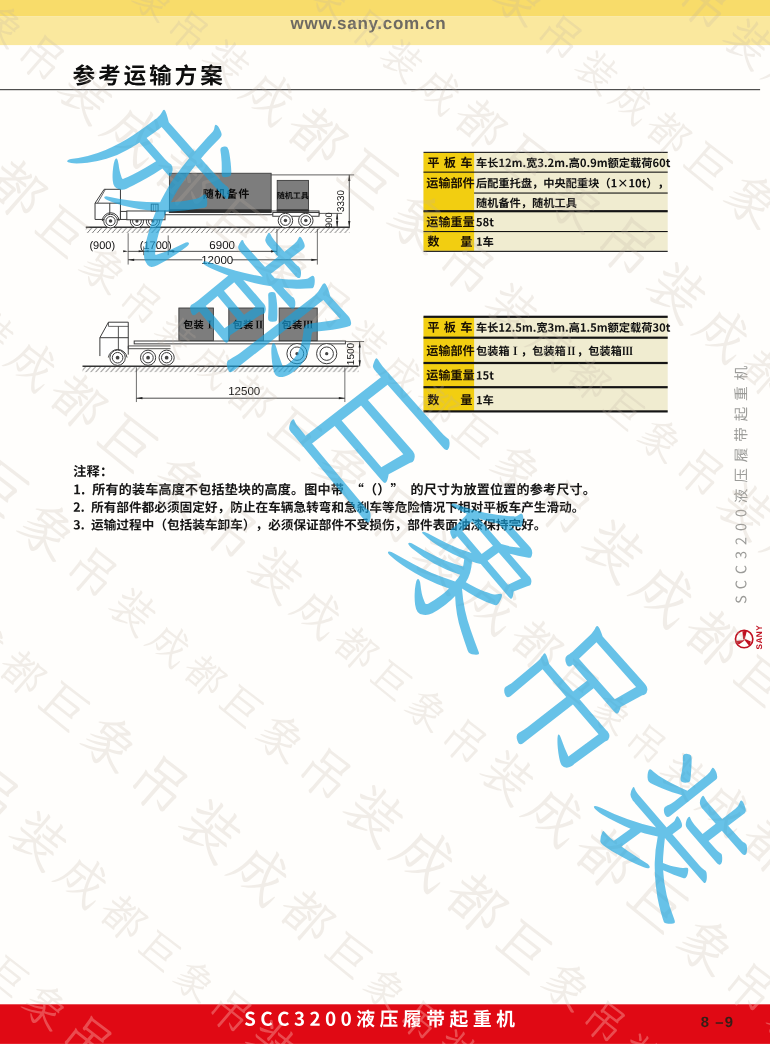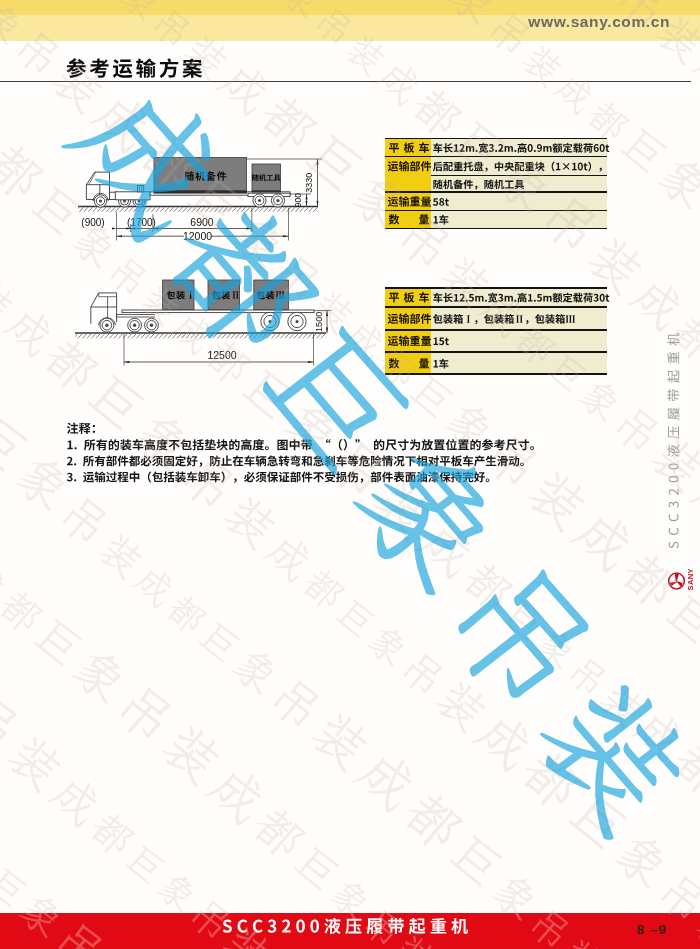--- a/index.html
+++ b/index.html
@@ -1,19 +1,19 @@
 <!DOCTYPE html>
 <html><head><meta charset="utf-8"><style>html,body{margin:0;padding:0;background:#fff}#page{position:relative;width:700px;height:949px;overflow:hidden;font-family:"Liberation Sans",sans-serif;background:#FFFEFC}.abs{position:absolute}svg{display:block}</style></head><body>
 <div id="page">
 
 <div class="abs" style="left:0;top:0;width:700px;height:15px;background:#F8DC6A"></div>
 
 <div class="abs" style="left:0;top:15px;width:700px;height:26px;background:#FAE89E"></div>
 
-<div class="abs" style="left:0;top:13px;width:670px;height:18px;line-height:18px;text-align:right;font-size:15.5px;letter-spacing:0.6px;color:#6e6a62;font-weight:bold">www.sany.com.cn</div>
+<div class="abs" style="left:0;top:13px;width:670px;height:18px;line-height:18px;text-align:center;font-size:15.5px;letter-spacing:0.6px;color:#6e6a62;font-weight:bold">www.sany.com.cn</div>
 
 <div class="abs" style="left:0;top:80.6px;width:691px;height:1.9px;background:#3c3c3c"></div>
 
 <div class="abs" style="left:385px;top:138.5px;width:221.5px;height:89.9px;background:#F0ECD0"></div>
     <div class="abs" style="left:385px;top:138.5px;width:46px;height:89.9px;background:#F2CE11"></div>
     <div class="abs" style="left:385px;top:137.6px;width:221.5px;height:1.8px;background:#141414"></div>
     <div class="abs" style="left:385px;top:155.5px;width:221.5px;height:1.8px;background:#141414"></div>
     <div class="abs" style="left:385px;top:191.0px;width:221.5px;height:1.8px;background:#141414"></div>
     <div class="abs" style="left:385px;top:209.5px;width:221.5px;height:1.8px;background:#141414"></div>
     <div class="abs" style="left:385px;top:227.5px;width:221.5px;height:1.8px;background:#141414"></div>

